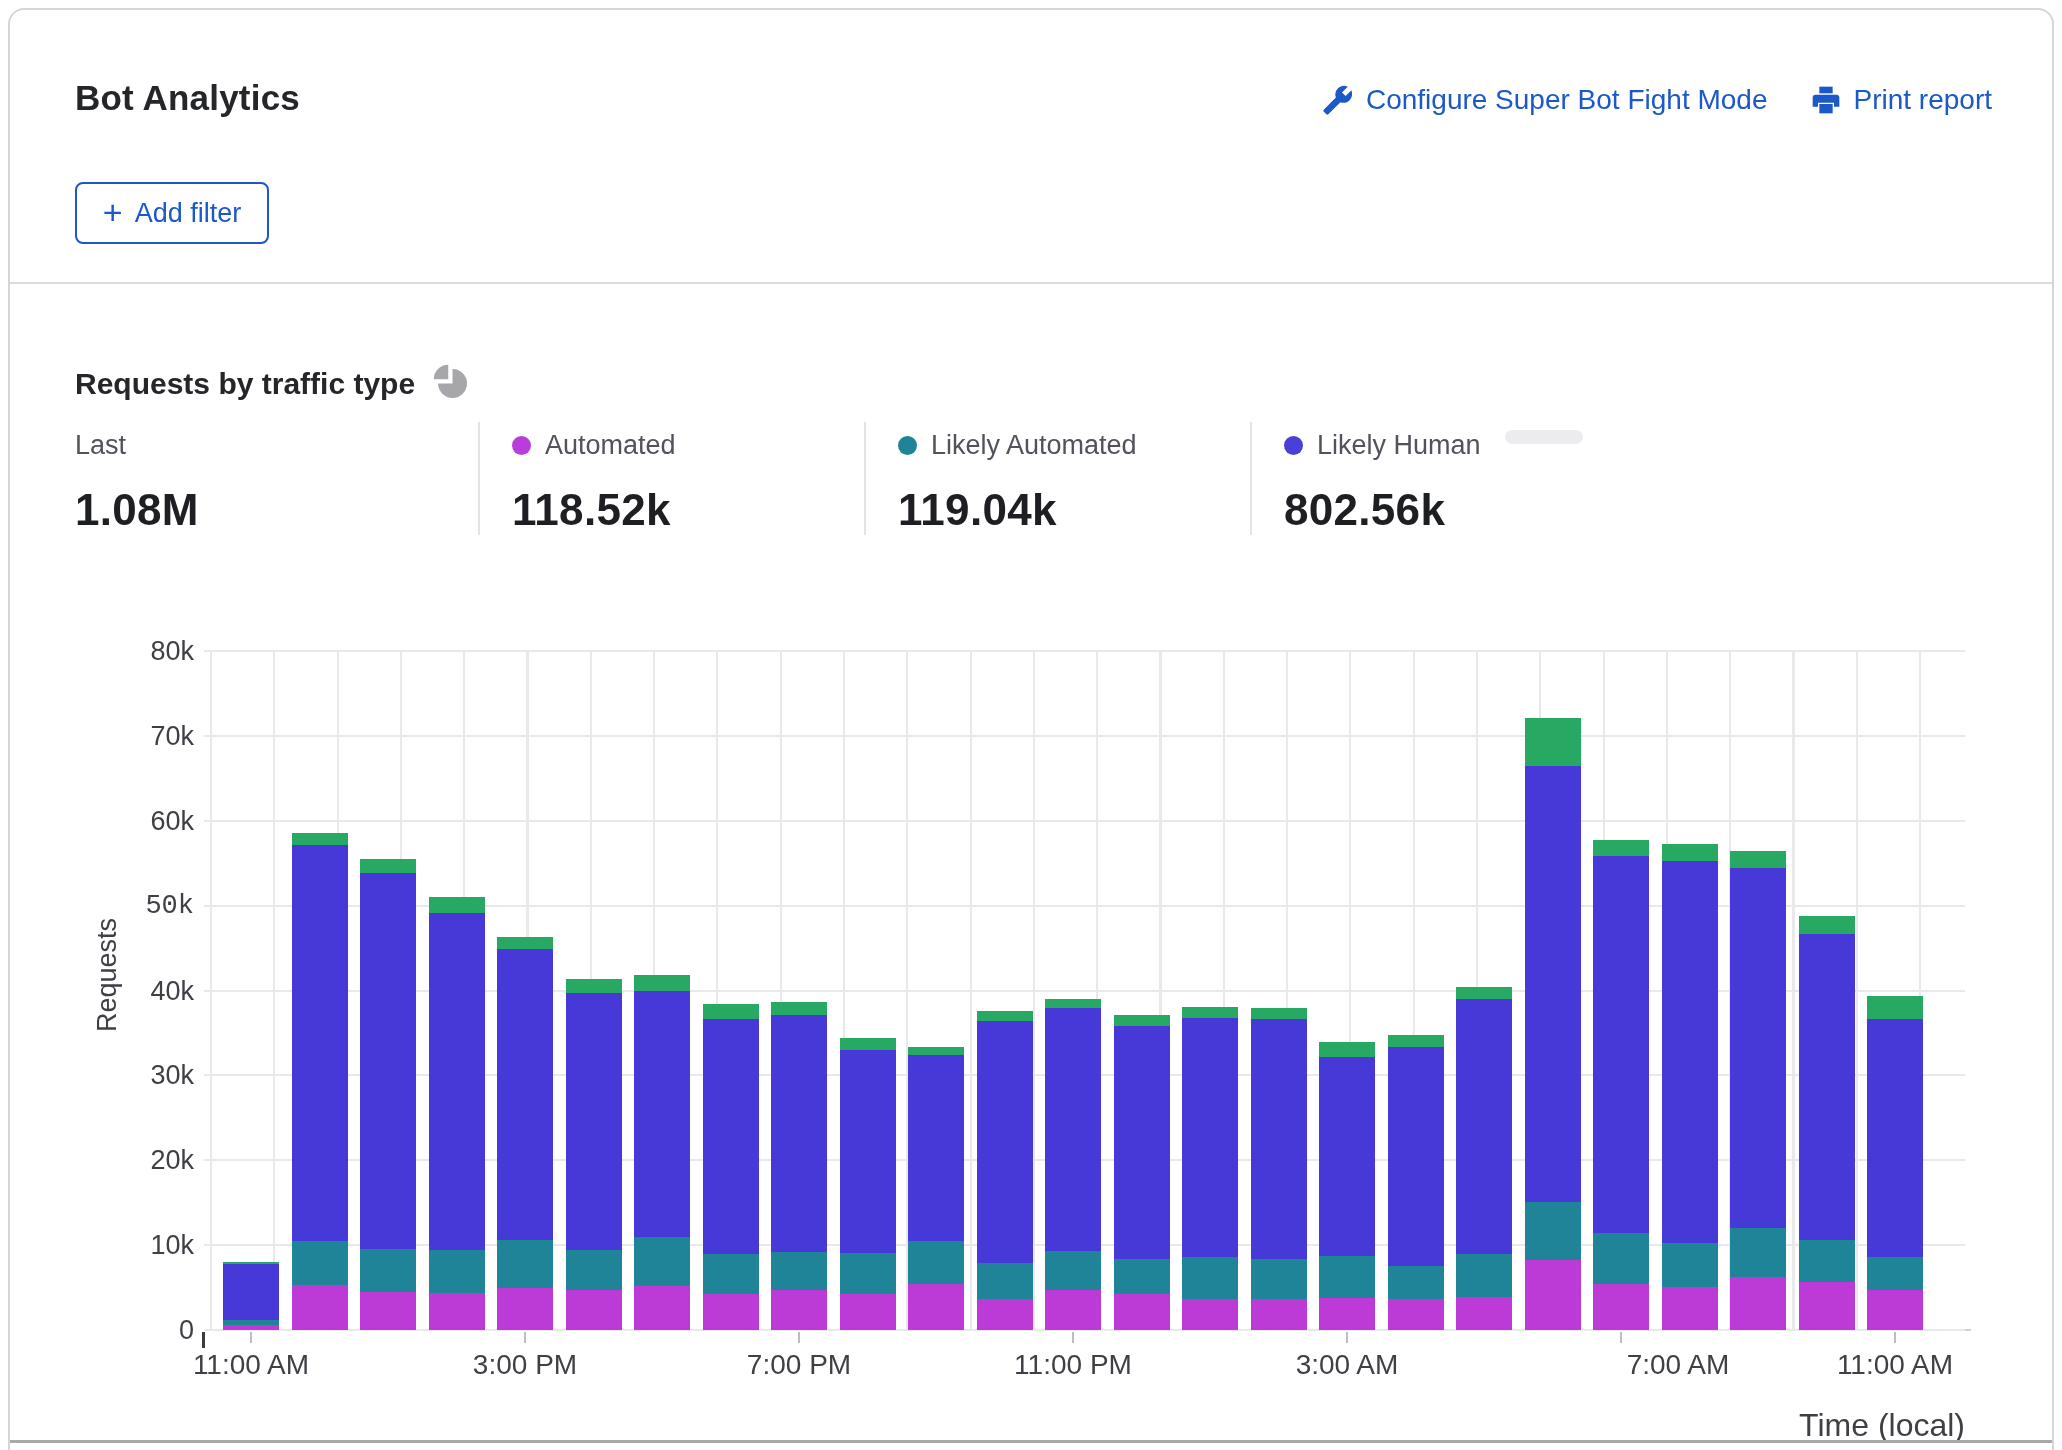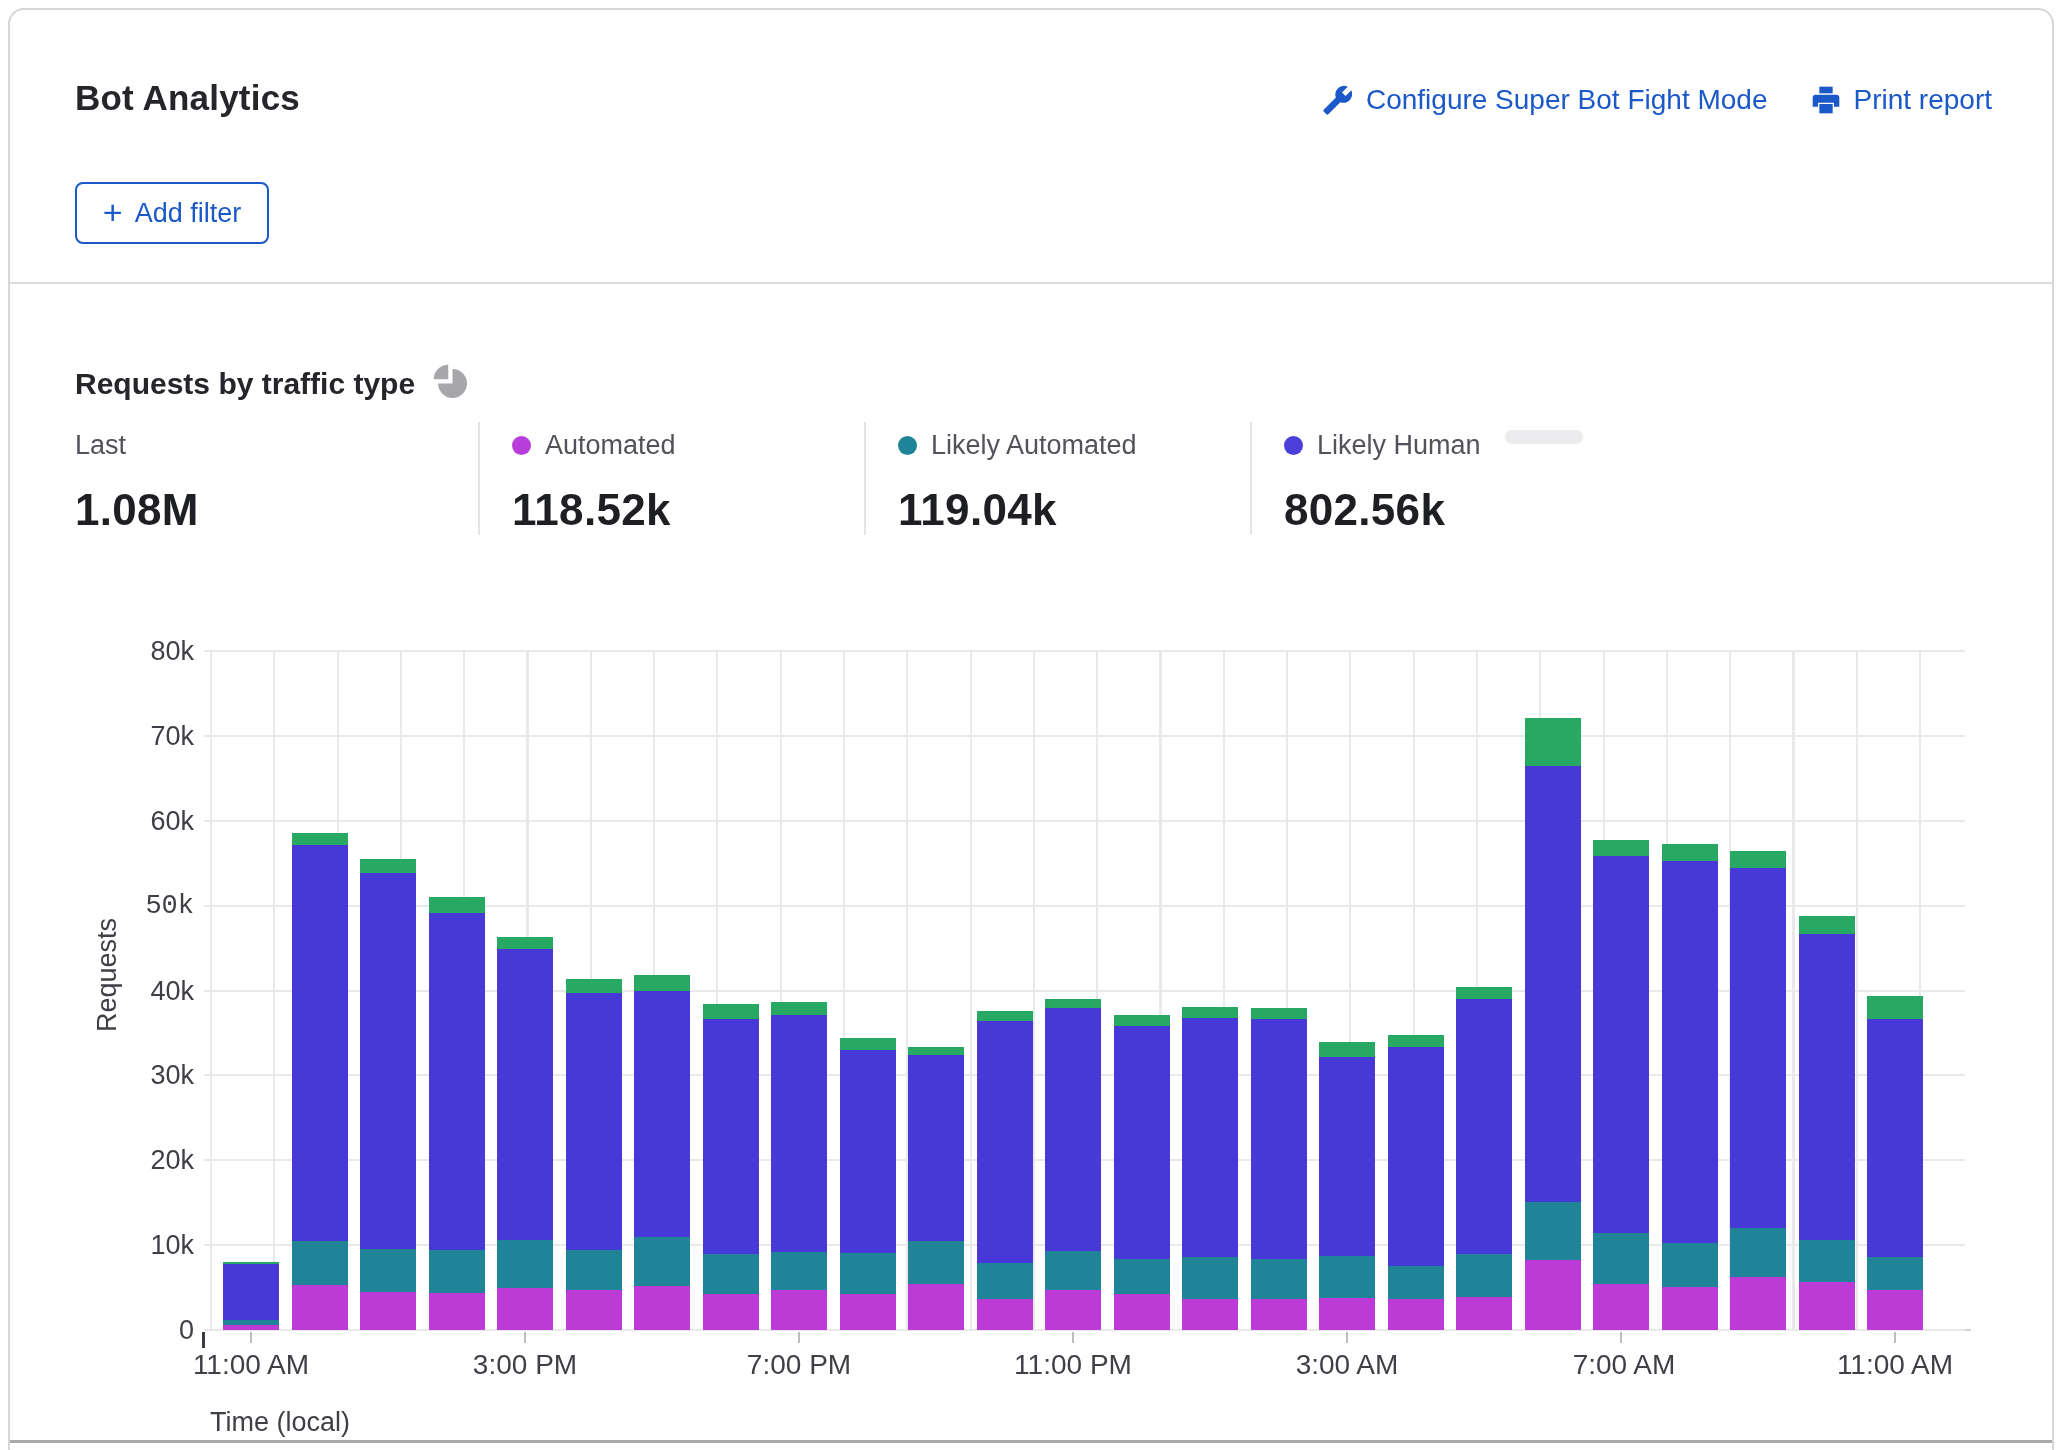--- a/index.html
+++ b/index.html
@@ -38,21 +38,21 @@
   .gridline-h{position:absolute;left:-6px;width:1761px;height:2px;background:#e9e9eb;}
   .y-tick-label{position:absolute;right:calc(100% + 16px);width:120px;height:32px;line-height:32px;
     text-align:right;font-size:27px;color:#3f3f46;}
   .axis-x{position:absolute;left:-6px;top:678px;width:1767px;height:2px;background:#d2d2d6;}
   .bar{position:absolute;bottom:0;width:56px;display:flex;flex-direction:column;}
   .bar .seg{width:100%;}
   .x-tick{position:absolute;top:681px;width:2px;height:11px;background:#bcbcc2;}
   .x-tick.origin{left:-8px;width:3px;height:16px;background:#3b3b41;}
   .x-tick-label{position:absolute;top:698px;width:220px;margin-left:-110px;text-align:center;
     font-size:28px;color:#3f3f46;white-space:nowrap;}
-  .x-axis-title{position:absolute;left:0;top:756px;width:1755px;text-align:left;font-size:27px;color:#3f3f46;}
+  .x-axis-title{position:absolute;left:0;top:756px;width:1755px;text-align:right;font-size:32px;color:#3f3f46;}
   .y-axis-title{position:absolute;left:-223px;top:307px;width:240px;height:34px;line-height:34px;
     text-align:center;font-size:27px;color:#3f3f46;transform:rotate(-90deg);}
   .bottom-divider{position:absolute;left:0;right:0;top:1430px;height:3px;background:#a9a9ab;}
 </style>
 </head>
 <body>
 
 <div class="card">
 
   <div class="card-header">
@@ -305,19 +305,19 @@
       <div class="x-tick-label" style="left: 41px;">11:00 AM</div>
       <div class="x-tick" style="left: 314px;"></div>
       <div class="x-tick-label" style="left: 315px;">3:00 PM</div>
       <div class="x-tick" style="left: 588px;"></div>
       <div class="x-tick-label" style="left: 589px;">7:00 PM</div>
       <div class="x-tick" style="left: 862px;"></div>
       <div class="x-tick-label" style="left: 863px;">11:00 PM</div>
       <div class="x-tick" style="left: 1136px;"></div>
       <div class="x-tick-label" style="left: 1137px;">3:00 AM</div>
       <div class="x-tick" style="left: 1410px;"></div>
-      <div class="x-tick-label" style="left: 1414px;">7:00 AM</div>
+      <div class="x-tick-label" style="left: 1468px;">7:00 AM</div>
       <div class="x-tick" style="left: 1684px;"></div>
       <div class="x-tick-label" style="left: 1685px;">11:00 AM</div>
     </div>
 
   <div class="bottom-divider"></div>
 </div>
 
 </body></html>

